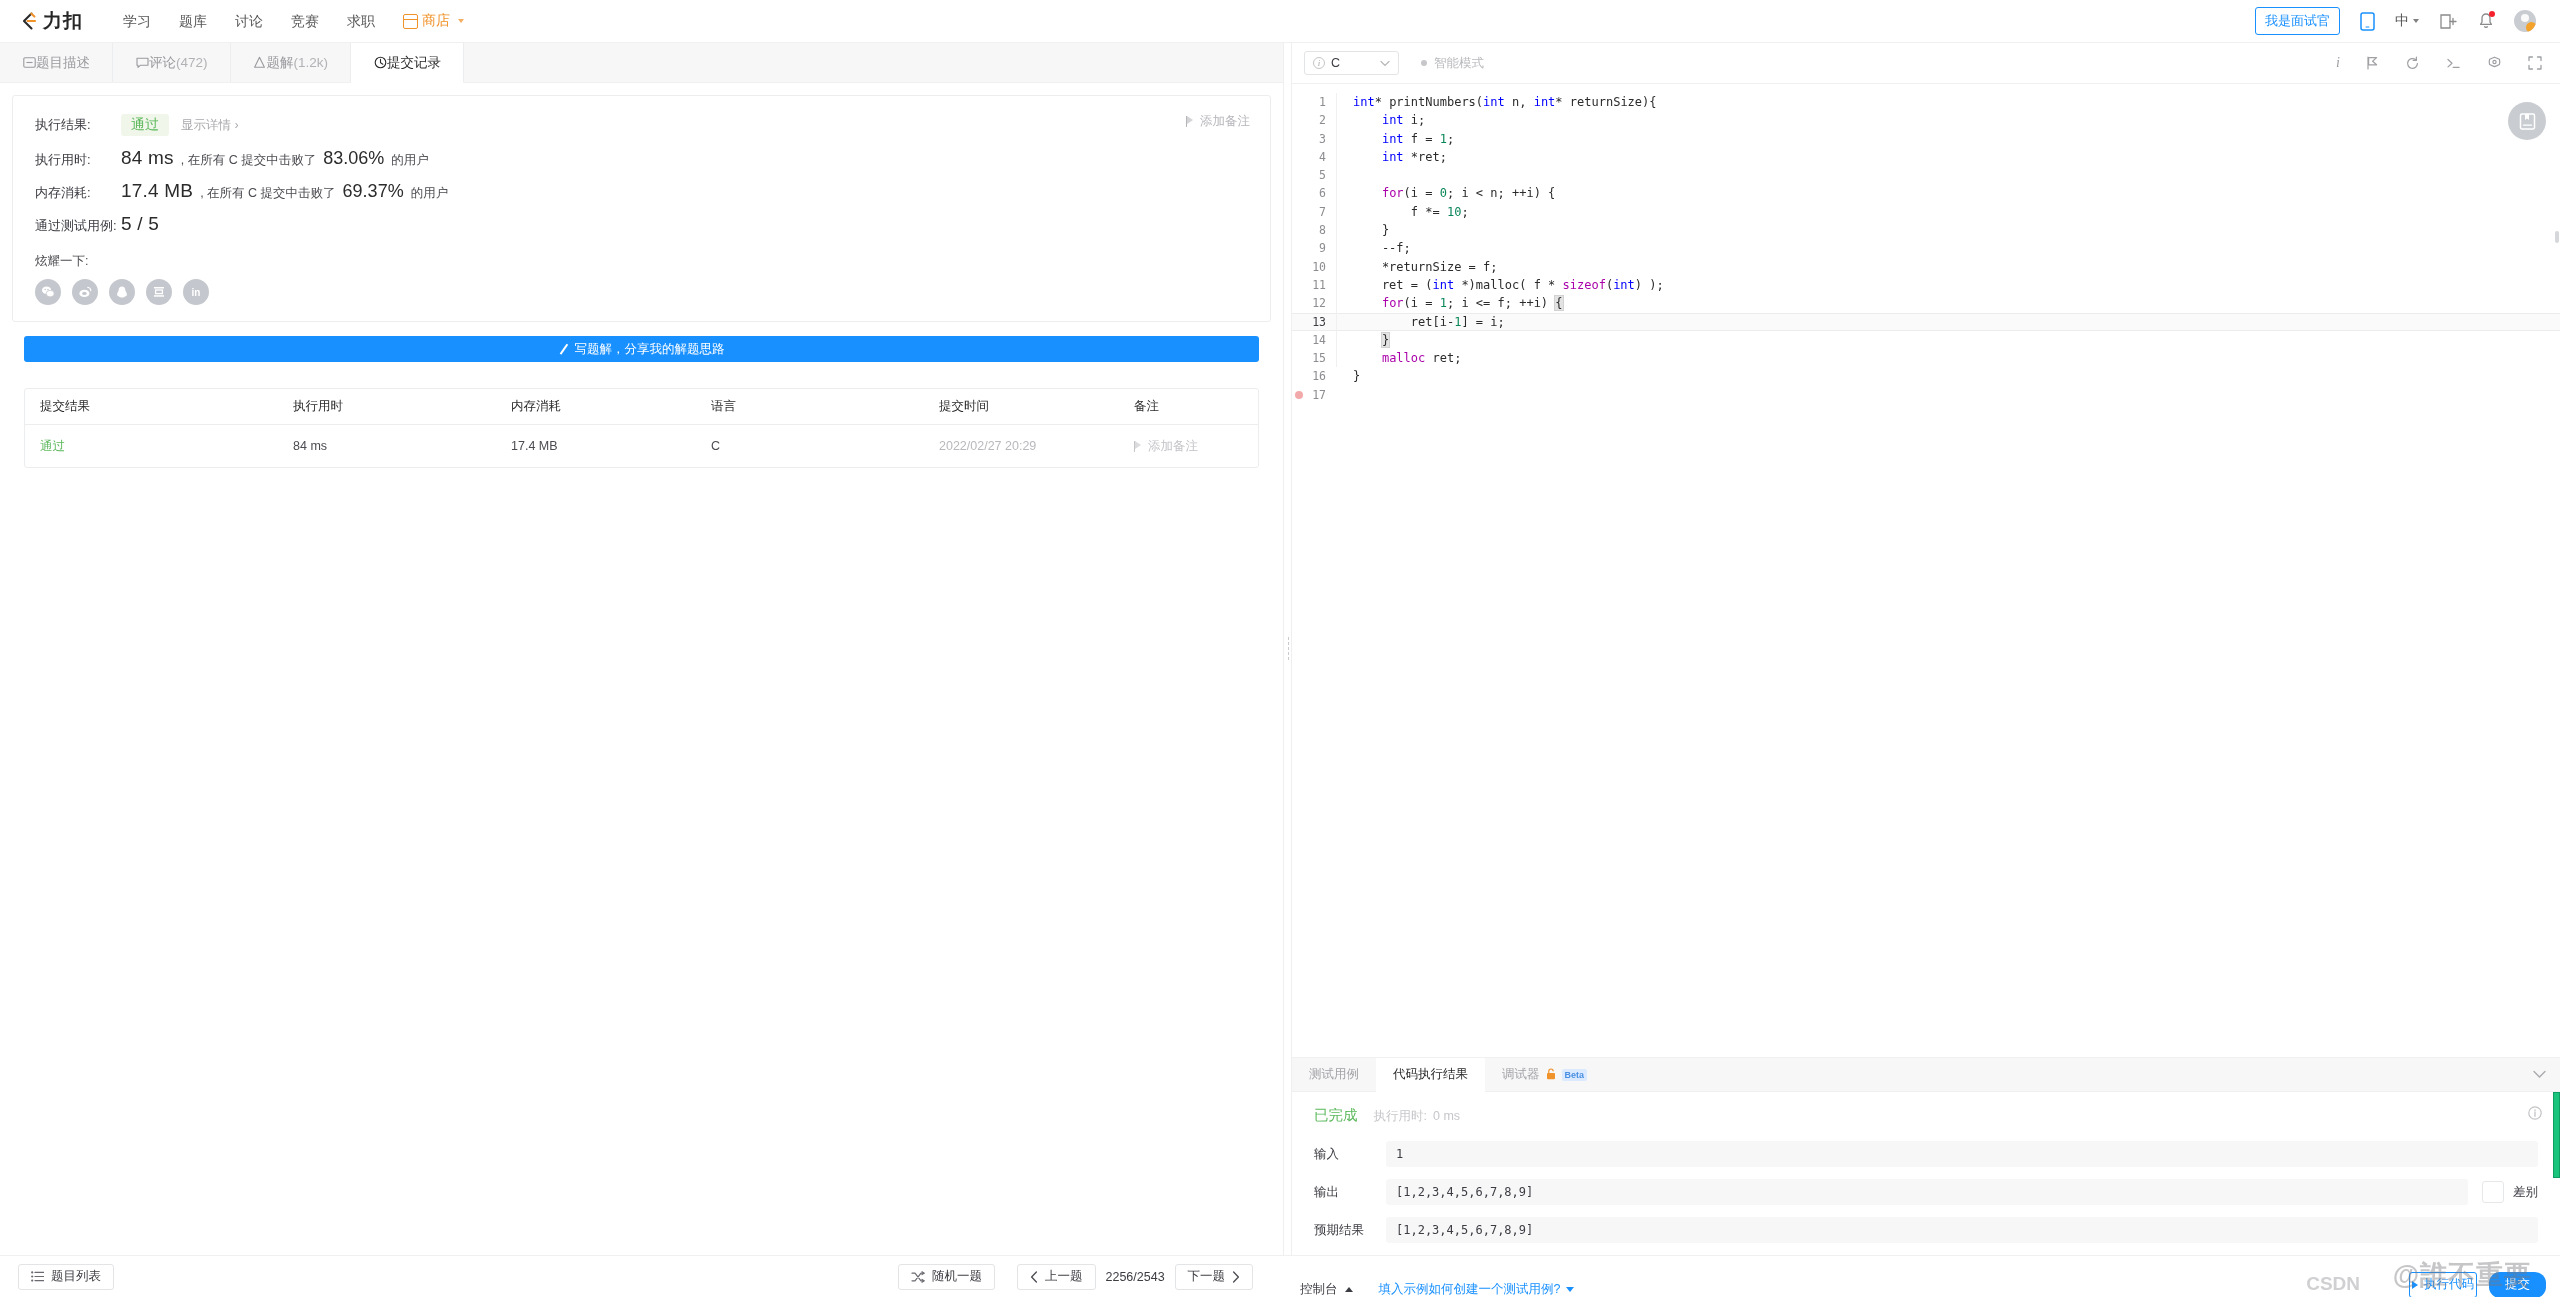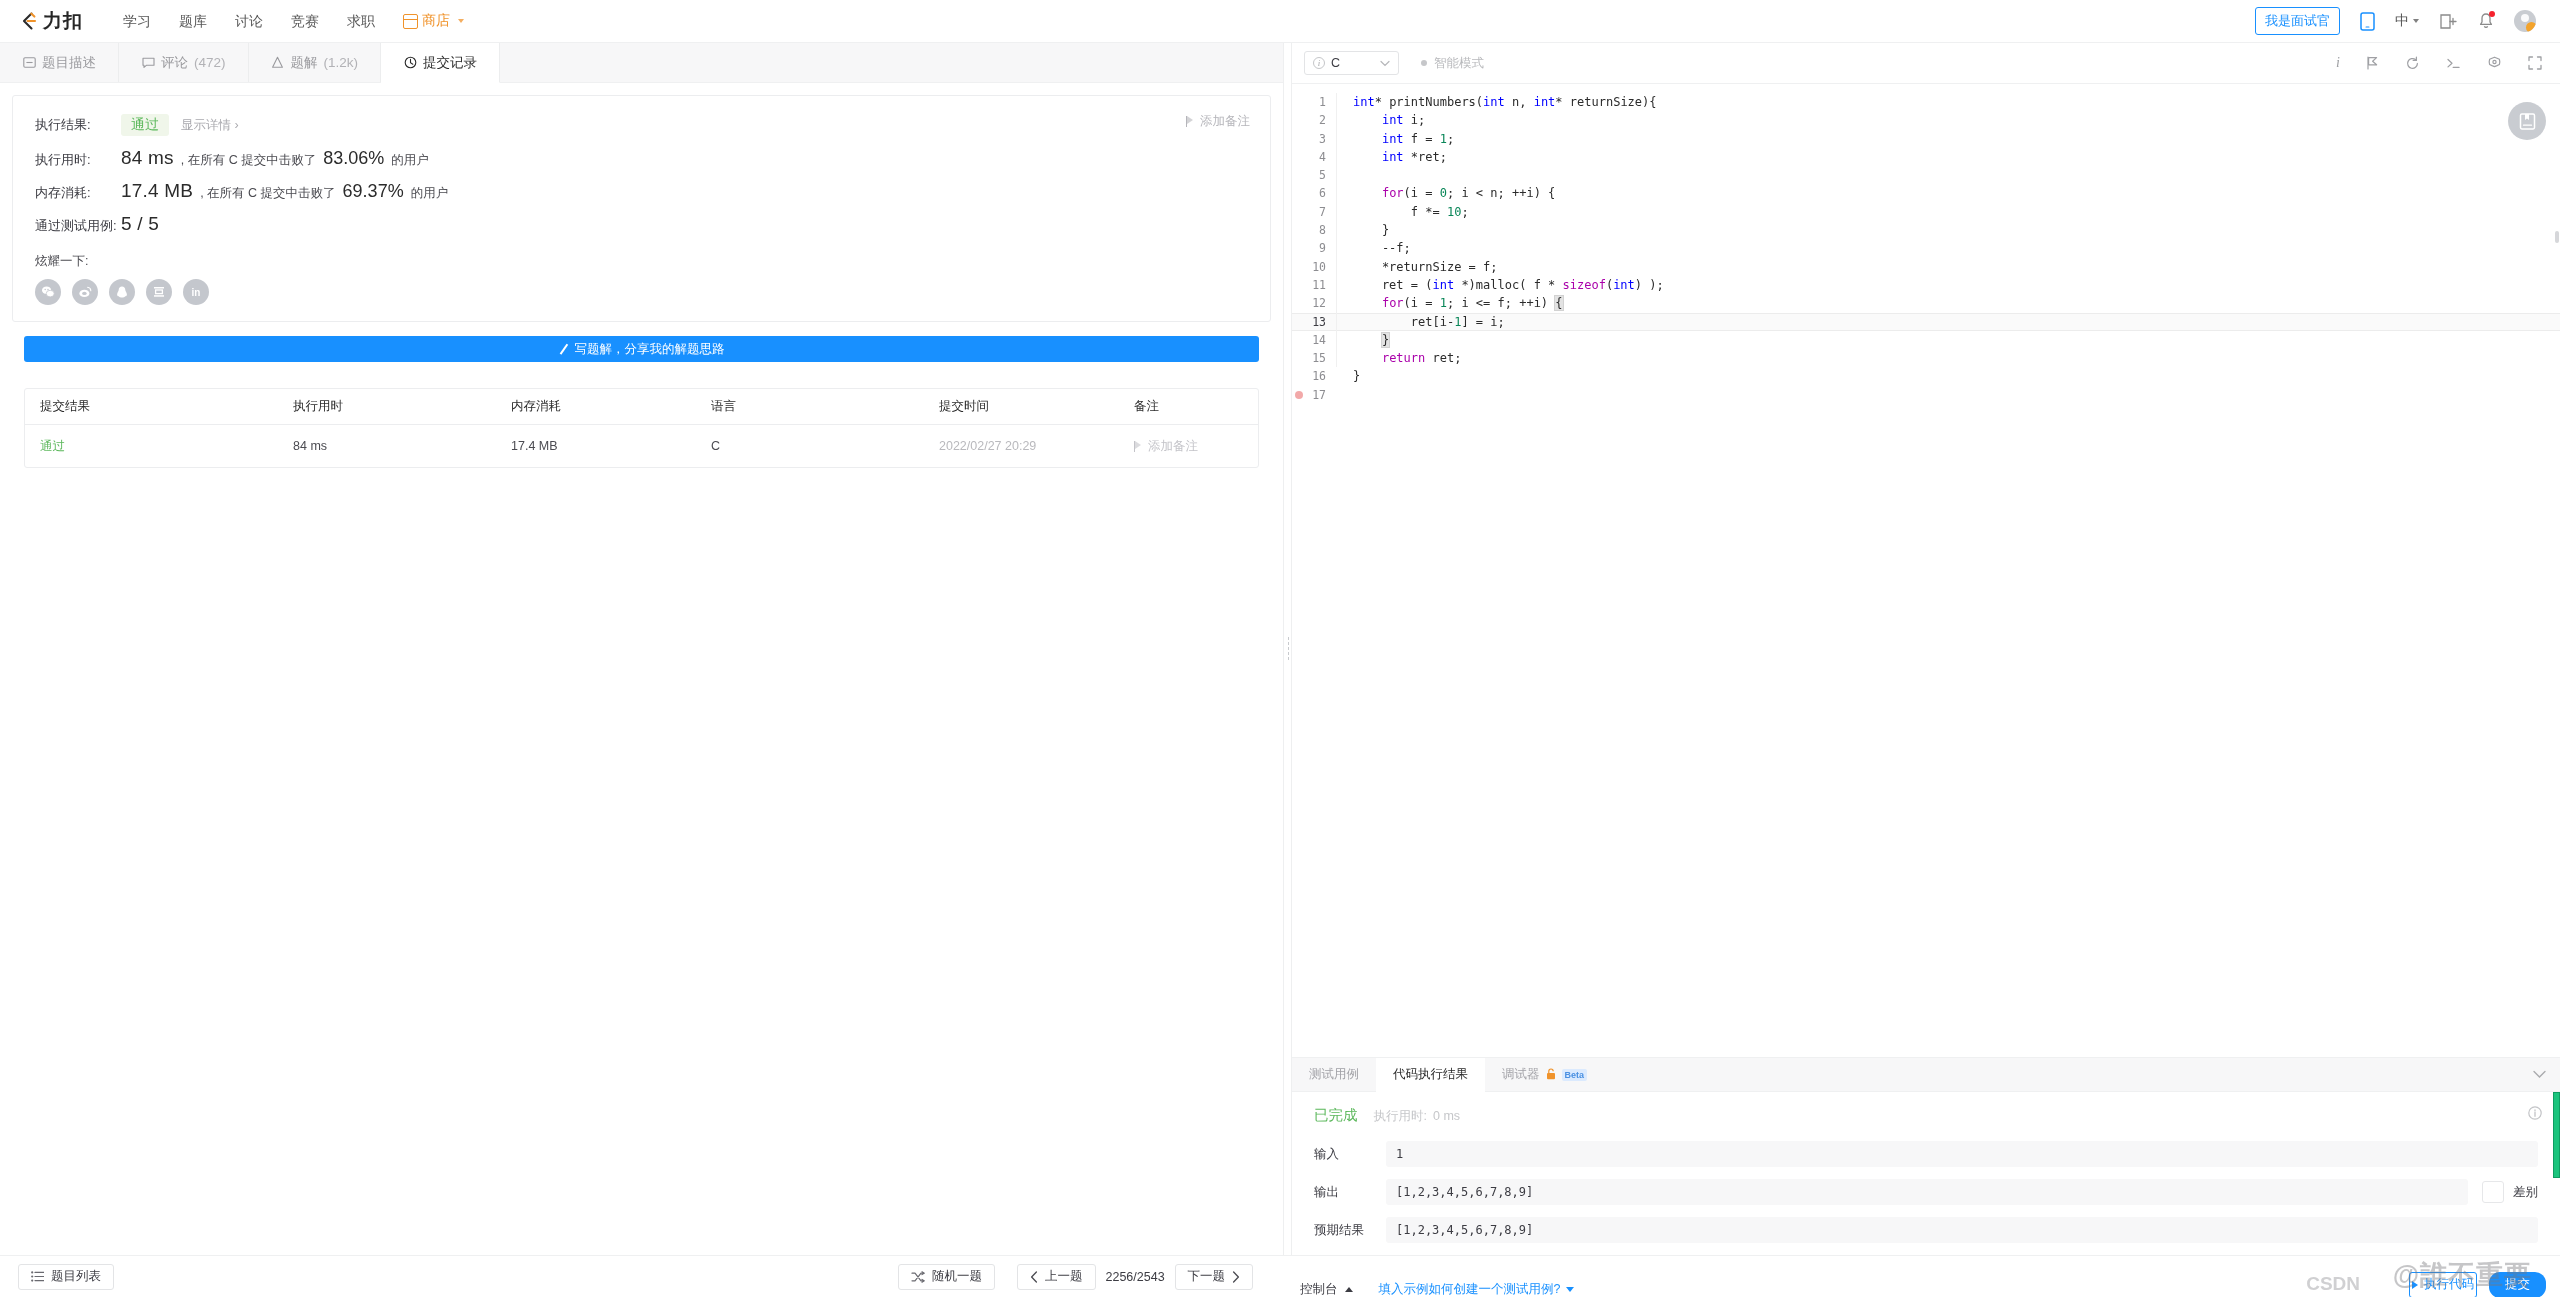--- a/index.html
+++ b/index.html
@@ -53,21 +53,21 @@
     background-size: 3px 5px;
   }
   .right-pane { flex: 1; display: flex; flex-direction: column; min-width: 0; background: #fff; }
 
   
   .tabs {
     height: 40px; min-height:40px; background: #f7f7f8; border-bottom: 1px solid #eff0f1;
     display: flex; align-items: stretch;
   }
   .tab {
-    display: flex; align-items: center; gap: 6px; padding: 0 22px; font-size: 13.5px; color: #9a9a9e;
+    display: flex; align-items: center; padding: 0 22px; font-size: 13.5px; color: #9a9a9e;
     cursor: pointer; border-right: 1px solid #ecedee; white-space: nowrap;
   }
   .tab .cnt { color: #b2b2b6; }
   .tab.active { background: #fff; color: #2b2b2b; border-bottom: 1px solid #fff; margin-bottom: -1px; }
   .tab-icon { width: 14px; height: 14px; display: inline-flex; align-items: center; justify-content: center; color: currentColor;}
 
   
   .left-scroll { flex:1; overflow: hidden; padding: 12px 12px 0 12px; }
   .result-card {
     border: 1px solid #ecedef; border-radius: 3px; padding: 18px 22px 16px 22px; position: relative;
@@ -489,21 +489,21 @@
             <div class="cline"><div class="gutter">5</div><div class="code-body"></div></div>
             <div class="cline"><div class="gutter">6</div><div class="code-body"><span class="tok-plain">    </span><span class="tok-kw">for</span><span class="tok-plain">(i = </span><span class="tok-num">0</span><span class="tok-plain">; i &lt; n; ++i) {</span></div></div>
             <div class="cline"><div class="gutter">7</div><div class="code-body"><span class="tok-plain">        f *= </span><span class="tok-num">10</span><span class="tok-plain">;</span></div></div>
             <div class="cline"><div class="gutter">8</div><div class="code-body"><span class="tok-plain">    }</span></div></div>
             <div class="cline"><div class="gutter">9</div><div class="code-body"><span class="tok-plain">    --f;</span></div></div>
             <div class="cline"><div class="gutter">10</div><div class="code-body"><span class="tok-plain">    *returnSize = f;</span></div></div>
             <div class="cline"><div class="gutter">11</div><div class="code-body"><span class="tok-plain">    ret = (</span><span class="tok-type">int</span><span class="tok-plain"> *)malloc( f * </span><span class="tok-kw">sizeof</span><span class="tok-plain">(</span><span class="tok-type">int</span><span class="tok-plain">) );</span></div></div>
             <div class="cline"><div class="gutter">12</div><div class="code-body"><span class="tok-plain">    </span><span class="tok-kw">for</span><span class="tok-plain">(i = </span><span class="tok-num">1</span><span class="tok-plain">; i &lt;= f; ++i) </span><span class="tok-plain bracket-hl">{</span></div></div>
             <div class="cline cur"><div class="gutter cur-n">13</div><div class="code-body"><span class="tok-plain">        ret[i-</span><span class="tok-num">1</span><span class="tok-plain">] = i;</span></div></div>
             <div class="cline"><div class="gutter">14</div><div class="code-body"><span class="tok-plain">    </span><span class="tok-plain bracket-hl">}</span></div></div>
-            <div class="cline"><div class="gutter">15</div><div class="code-body"><span class="tok-plain">    </span><span class="tok-kw">return</span><span class="tok-plain"> ret;</span></div></div>
+            <div class="cline"><div class="gutter">15</div><div class="code-body"><span class="tok-plain">    </span><span class="tok-kw">malloc</span><span class="tok-plain"> ret;</span></div></div>
             <div class="cline"><div class="gutter">16</div><div class="code-body noborder"><span class="tok-plain">}</span></div></div>
             <div class="cline"><div class="gutter">17<span class="bp-dot"></span></div><div class="code-body noborder"></div></div>
           </div>
         <div class="float-notes">
           <svg width="19" height="19" viewBox="0 0 19 19">
               <rect x="2.5" y="2" width="14" height="15" rx="1.4" fill="none" stroke="#fff" stroke-width="1.5"></rect>
               <path d="M7 2v6l2-1.6L11 8V2" fill="#fff"></path>
               <path d="M5.5 13.2h8" stroke="#fff" stroke-width="1.3" stroke-linecap="round"></path>
             </svg>
         </div>

